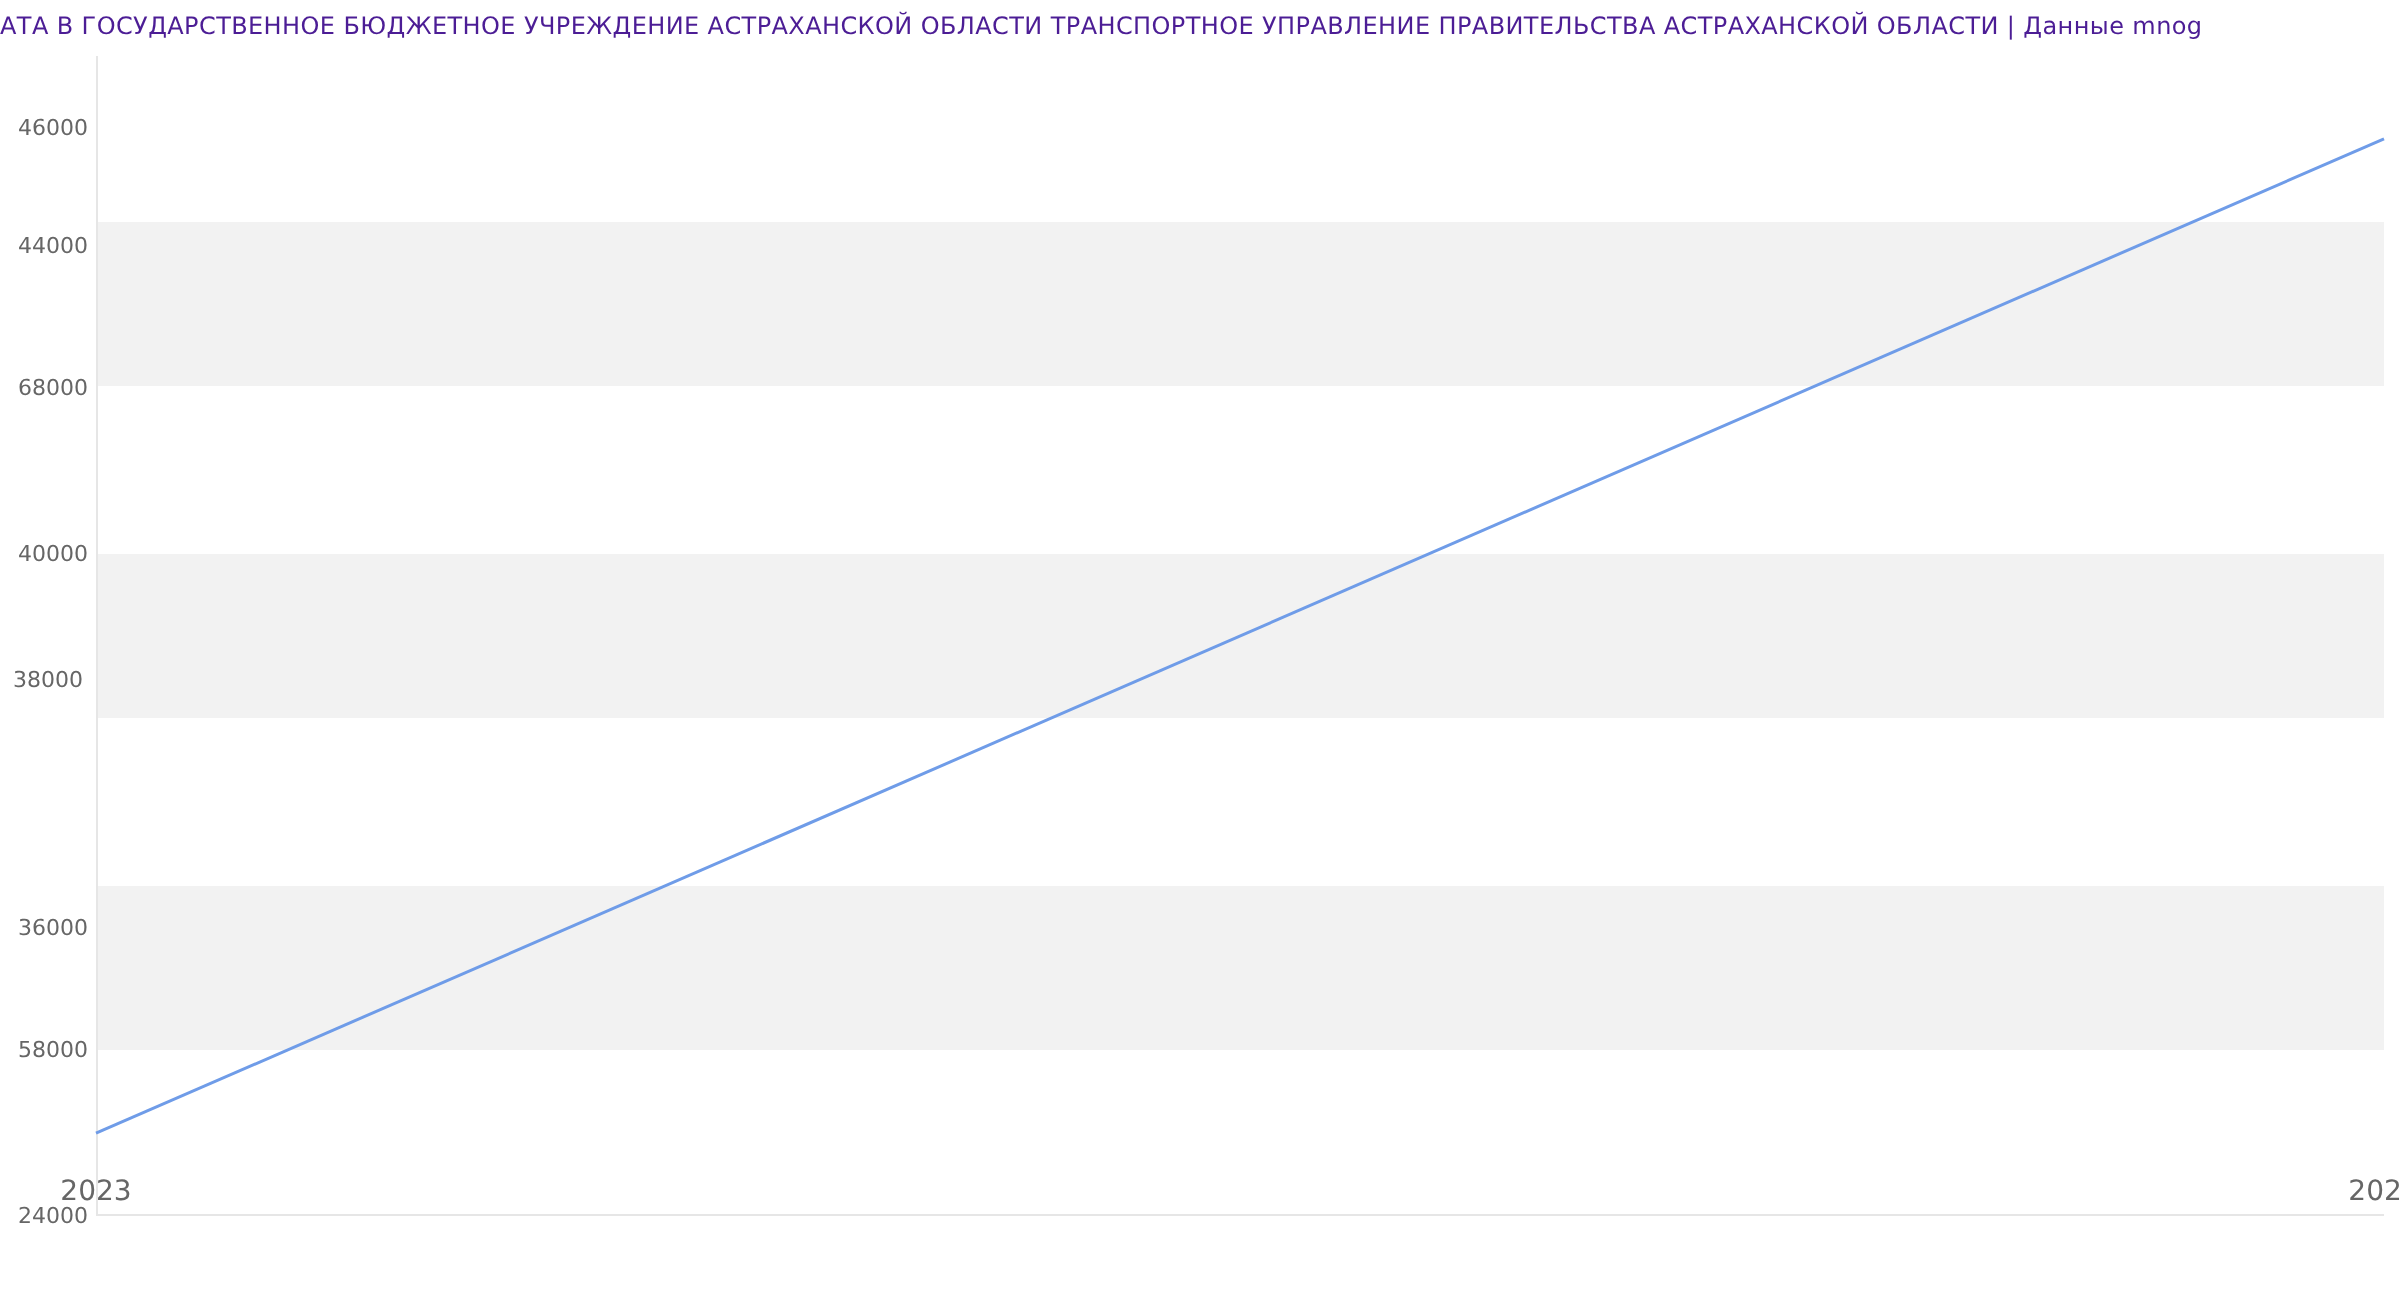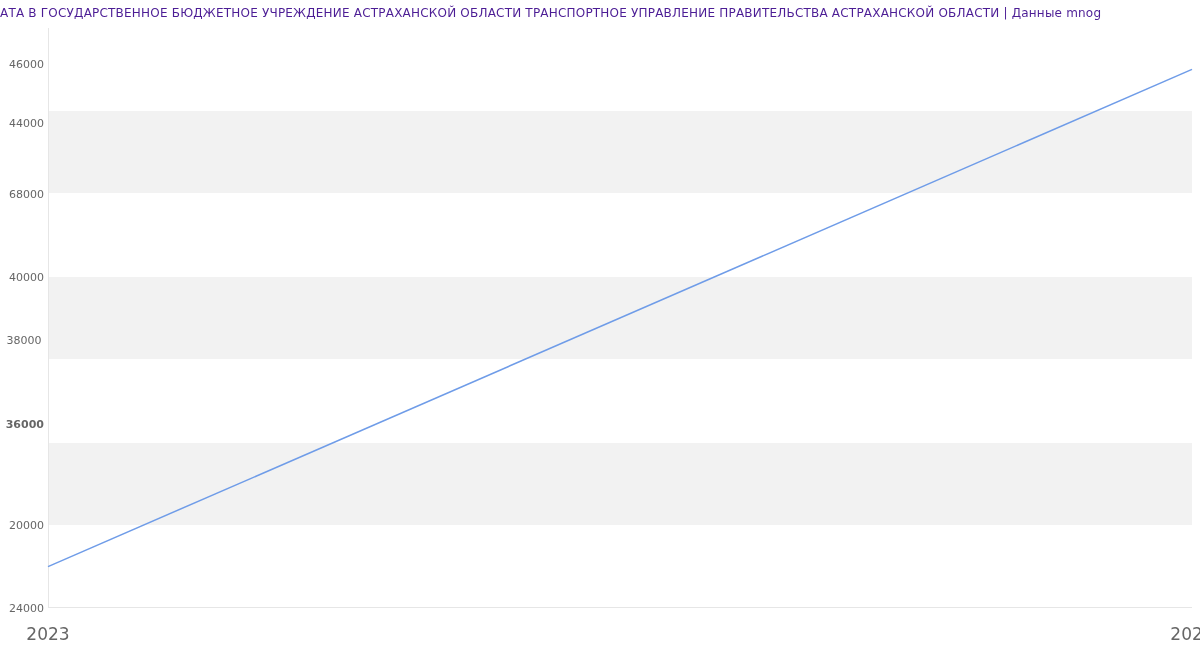--- a/index.html
+++ b/index.html
@@ -5,21 +5,21 @@
   html,body{margin:0;padding:0;width:1200px;height:650px;background:#fff;
     font-family:Verdana,Geneva,"DejaVu Sans",sans-serif;overflow:hidden}
   .title{font-size:12px;color:#4c1d95;letter-spacing:.2px;
     position:absolute;left:0;top:6px;width:1184px;white-space:nowrap}
   .plot{position:absolute;left:48px;top:28px;width:1144px;height:580px}
   .band{position:absolute;left:0;width:100%;background:#f2f2f2}
   .hline{position:absolute;left:0;width:100%;height:1px;background:#fff}
   .axis-line{position:absolute;background:#e6e6e6}
   .ytick{position:absolute;right:1156px;width:40px;text-align:right;
     font-size:11px;color:#666;transform:translateY(-50%)}
-  .xtick{position:absolute;top:624px;font-size:17px;color:#666;
+  .xtick{position:absolute;top:588px;font-size:14px;color:#666;
     transform:translateX(-50%)}
   svg.line{position:absolute;left:0;top:0;width:1144px;height:580px;overflow:visible}
   svg.line path{fill:none;stroke:#6f9ce8;stroke-width:1.5}
 </style>
 </head>
 <body>
 
 <div class="title">АТА В ГОСУДАРСТВЕННОЕ БЮДЖЕТНОЕ УЧРЕЖДЕНИЕ АСТРАХАНСКОЙ ОБЛАСТИ ТРАНСПОРТНОЕ УПРАВЛЕНИЕ ПРАВИТЕЛЬСТВА АСТРАХАНСКОЙ ОБЛАСТИ | Данные mnog</div>
 
 <div class="plot">
@@ -38,22 +38,22 @@
     </div>
   <div class="axis-line" style="left:0;bottom:0;width:100%;height:1px"></div>
   <div class="axis-line" style="left:0;top:0;width:1px;height:100%"></div>
   <svg class="line">
     <path id="series-path" d="M0.0 538.6 L1144.0 41.4 "></path>
   </svg>
 </div>
 
 <div id="ylabels">
     <div class="ytick" style="top: 608px;">24000</div>
-    <div class="ytick" style="top: 525.143px;">20000</div>
-    <div class="ytick" style="top: 424px; font-weight: bold;">36000</div>
+    <div class="ytick" style="top: 525.143px;">58000</div>
+    <div class="ytick" style="top: 464px;">36000</div>
     <div class="ytick" style="top: 340px; text-align: center;">38000</div>
     <div class="ytick" style="top: 276.571px; margin-left: 36px;">40000</div>
     <div class="ytick" style="top: 193.714px;">68000</div>
     <div class="ytick" style="top: 110.857px; margin-top: 12px;">44000</div>
     <div class="ytick" style="top: 28px; margin-top: 36px;">46000</div>
   </div>
 <div id="xlabels">
     <div class="xtick" style="left: 48px;">2023</div>
     <div class="xtick" style="left: 1192px;">2024</div>
   </div>

